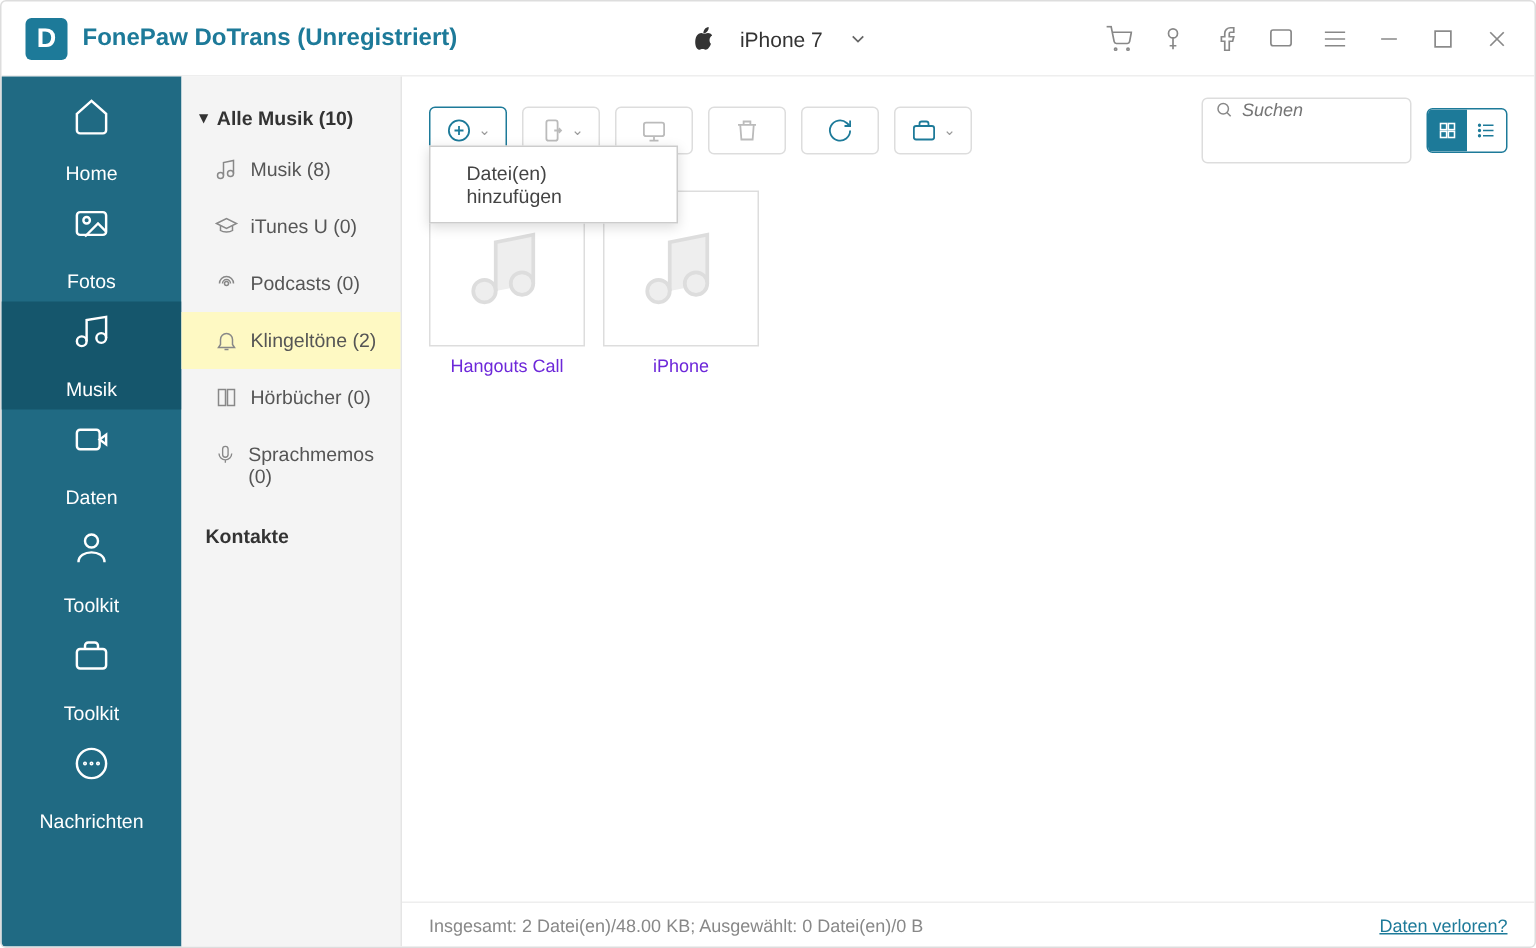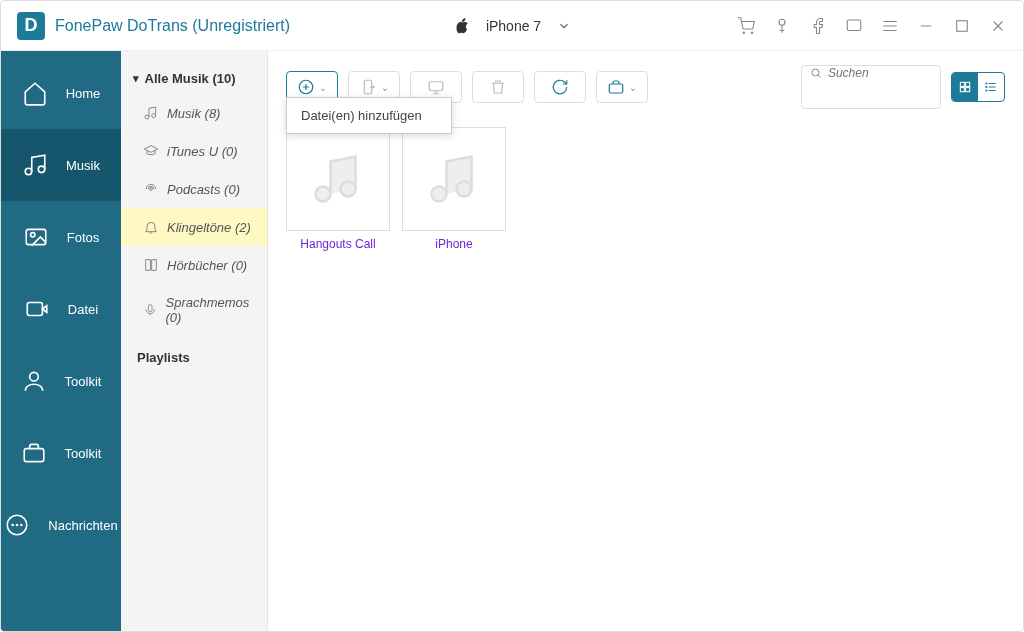--- a/index.html
+++ b/index.html
@@ -1,55 +1,55 @@
 <!DOCTYPE html>
 <html><head>
 <meta charset="utf-8">
 <style>
 * { box-sizing: border-box; margin: 0; padding: 0; font-family: -apple-system, "Segoe UI", Arial, sans-serif; }
 body { width: 1024px; height: 632px; overflow: hidden; background: #fff; border: 1px solid #ddd; border-radius: 4px; }
 .titlebar { height: 50px; display: flex; align-items: center; padding: 0 16px; border-bottom: 1px solid #eee; }
 .logo { width: 28px; height: 28px; background: #1d7a99; border-radius: 4px; display: flex; align-items: center; justify-content: center; color: #fff; font-weight: bold; font-size: 18px; margin-right: 10px; }
-.app-title { color: #1d7a99; font-size: 16px; font-weight: 400; }
+.app-title { color: #1d7a99; font-size: 16px; font-weight: 700; }
 .device-sel { margin-left: auto; margin-right: auto; display: flex; align-items: center; gap: 16px; font-size: 14px; color: #333; cursor: pointer; min-width: 200px; justify-content: center; }
 .device-sel svg.apple { width: 14px; height: 16px; fill: #333; }
 .title-icons { display: flex; align-items: center; gap: 18px; color: #888; }
 .title-icons span, .title-icons svg { cursor: pointer; width: 18px; height: 18px; stroke: #888; fill: none; stroke-width: 1.5; }
 
 .main { display: flex; height: calc(100% - 50px); }
 .sidebar { width: 120px; background: #206a83; display: flex; flex-direction: column; padding-top: 6px; }
-.side-item { color: #fff; display: flex; flex-direction: row; align-items: center; justify-content: center; height: 72px; font-size: 13px; cursor: pointer; gap: 18px; }
+.side-item { color: #fff; display: flex; flex-direction: column; align-items: center; justify-content: center; height: 72px; font-size: 13px; cursor: pointer; gap: 18px; }
 .side-item.active { background: #15566c; }
 .side-item svg { width: 26px; height: 26px; stroke: #fff; fill: none; stroke-width: 1.5; }
 
 .subpanel { width: 147px; background: #f4f4f4; border-right: 1px solid #e5e5e5; padding-top: 12px; }
 .sub-head { display: flex; align-items: center; font-weight: bold; font-size: 13px; color: #333; padding: 8px 12px; }
 .sub-head::before { content: "▾"; margin-right: 6px; font-size: 11px; }
-.sub-item { display: flex; align-items: center; gap: 8px; font-size: 13px; color: #555; padding: 11px 8px 11px 22px; cursor: pointer; font-style: italic; }
+.sub-item { display: flex; gap: 8px; font-size: 13px; color: #555; padding: 11px 8px 11px 22px; cursor: pointer; }
 .sub-item.active { background: #fef9c3; }
 .sub-item svg { width: 16px; height: 16px; stroke: #888; fill: none; stroke-width: 1.5; }
 .sub-head2 { font-weight: bold; font-size: 13px; color: #333; padding: 14px 12px 8px 16px; }
 
 .content { flex: 1; display: flex; flex-direction: column; position: relative; }
 .toolbar { display: flex; align-items: center; gap: 10px; padding: 14px 18px; position: relative; }
 .tbtn { border: 1px solid #ddd; border-radius: 4px; height: 32px; min-width: 52px; display: flex; align-items: center; justify-content: center; background: #fff; cursor: pointer; color: #1d7a99; gap: 4px; }
 .tbtn.primary { border-color: #1d7a99; }
 .tbtn svg { width: 18px; height: 18px; stroke: #1d7a99; fill: none; stroke-width: 1.6; }
 .tbtn.disabled svg { stroke: #bbb; }
 .chev { font-size: 10px; color: #999; }
 .search-box { margin-left: auto; display: flex; align-items: flex-start; border: 1px solid #ddd; border-radius: 4px; height: 44px; padding: 0 8px; gap: 6px; width: 140px; }
 .search-box input { border: none; outline: none; font-size: 12px; width: 100%; color: #666; font-style: italic; }
 .view-toggle { display: flex; border-radius: 4px; overflow: hidden; border: 1px solid #1d7a99; }
 .view-toggle span { width: 26px; height: 28px; display: flex; align-items: center; justify-content: center; cursor: pointer; }
 .view-toggle span.on { background: #1d7a99; }
 .view-toggle svg { width: 14px; height: 14px; stroke: #1d7a99; fill: none; stroke-width: 1.8; }
 .view-toggle span.on svg { stroke: #fff; }
 
 .dropdown { position: absolute; top: 46px; left: 18px; width: 166px; background: #fff; border: 1px solid #ccc; box-shadow: 0 2px 8px rgba(0,0,0,.15); z-index: 10; }
-.dropdown div { padding: 10px 14px; font-size: 13px; color: #444; cursor: pointer; }
+.dropdown div { padding: 10px 24px; font-size: 13px; color: #444; cursor: pointer; }
 
 .grid { display: flex; gap: 12px; padding: 4px 18px; flex-wrap: wrap; }
 .card { width: 104px; display: flex; flex-direction: column; align-items: center; }
 .thumb { width: 104px; height: 104px; border: 1px solid #ddd; display: flex; align-items: center; justify-content: center; }
 .thumb svg { width: 60px; height: 60px; stroke: #ddd; fill: #eee; }
 .card-label { font-size: 12px; color: #6d28d9; margin-top: 6px; }
 
 .statusbar { margin-top: auto; height: 30px; border-top: 1px solid #eee; display: flex; align-items: center; padding: 0 18px; font-size: 12px; color: #888; }
 .statusbar a { margin-left: auto; color: #1d7a99; text-decoration: underline; cursor: pointer; }
 </style>
@@ -106,42 +106,42 @@
 </div>
 
 <div class="main">
   <div class="sidebar">
     <div class="side-item">
       <svg viewBox="0 0 24 24">
           <path d="M3 11l9-8 9 8v10a2 2 0 0 1-2 2H5a2 2 0 0 1-2-2z"></path>
         </svg>
       <span>Home</span>
     </div>
+    <div class="side-item">
+      <svg viewBox="0 0 24 24">
+          <rect x="3" y="5" width="18" height="14" rx="2"></rect>
+          <circle cx="9" cy="10" r="2"></circle>
+          <path d="M21 17l-5-5-8 8"></path>
+        </svg>
+      <span>Fotos</span>
+    </div>
     <div class="side-item active">
       <svg viewBox="0 0 24 24">
           <path d="M9 18V5l12-2v13"></path>
           <circle cx="6" cy="18" r="3"></circle>
           <circle cx="18" cy="16" r="3"></circle>
         </svg>
       <span>Musik</span>
     </div>
     <div class="side-item">
       <svg viewBox="0 0 24 24">
-          <rect x="3" y="5" width="18" height="14" rx="2"></rect>
-          <circle cx="9" cy="10" r="2"></circle>
-          <path d="M21 17l-5-5-8 8"></path>
-        </svg>
-      <span>Fotos</span>
-    </div>
-    <div class="side-item">
-      <svg viewBox="0 0 24 24">
           <rect x="3" y="6" width="14" height="12" rx="2"></rect>
           <path d="M21 9l-4 3 4 3z"></path>
         </svg>
-      <span>Datei</span>
+      <span>Daten</span>
     </div>
     <div class="side-item">
       <svg viewBox="0 0 24 24">
           <circle cx="12" cy="8" r="4"></circle>
           <path d="M4 21c0-4 4-6 8-6s8 2 8 6"></path>
         </svg>
       <span>Toolkit</span>
     </div>
     <div class="side-item">
       <svg viewBox="0 0 24 24">
@@ -200,21 +200,21 @@
         </svg>
       <span>Hörbücher (0)</span>
     </div>
     <div class="sub-item">
       <svg viewBox="0 0 24 24">
           <rect x="9" y="3" width="6" height="12" rx="3"></rect>
           <path d="M5 11a7 7 0 0 0 14 0M12 18v3"></path>
         </svg>
       <span>Sprachmemos (0)</span>
     </div>
-    <div class="sub-head2">Playlists</div>
+    <div class="sub-head2">Kontakte</div>
   </div>
 
   <div class="content">
     <div class="toolbar">
       <div class="tbtn primary">
         <svg viewBox="0 0 24 24">
             <circle cx="12" cy="12" r="9"></circle>
             <line x1="12" y1="8" x2="12" y2="16"></line>
             <line x1="8" y1="12" x2="16" y2="12"></line>
           </svg>
@@ -302,14 +302,18 @@
           <svg viewBox="0 0 24 24">
               <path d="M9 18V5l10-2v13"></path>
               <circle cx="6" cy="18" r="3"></circle>
               <circle cx="16" cy="16" r="3"></circle>
             </svg>
         </div>
         <div class="card-label">iPhone</div>
       </div>
     </div>
 
+    <div class="statusbar">
+      <span>Insgesamt: 2 Datei(en)/48.00 KB; Ausgewählt: 0 Datei(en)/0 B</span>
+      <a>Daten verloren?</a>
+    </div>
   </div>
 </div>
 
 </body></html>

